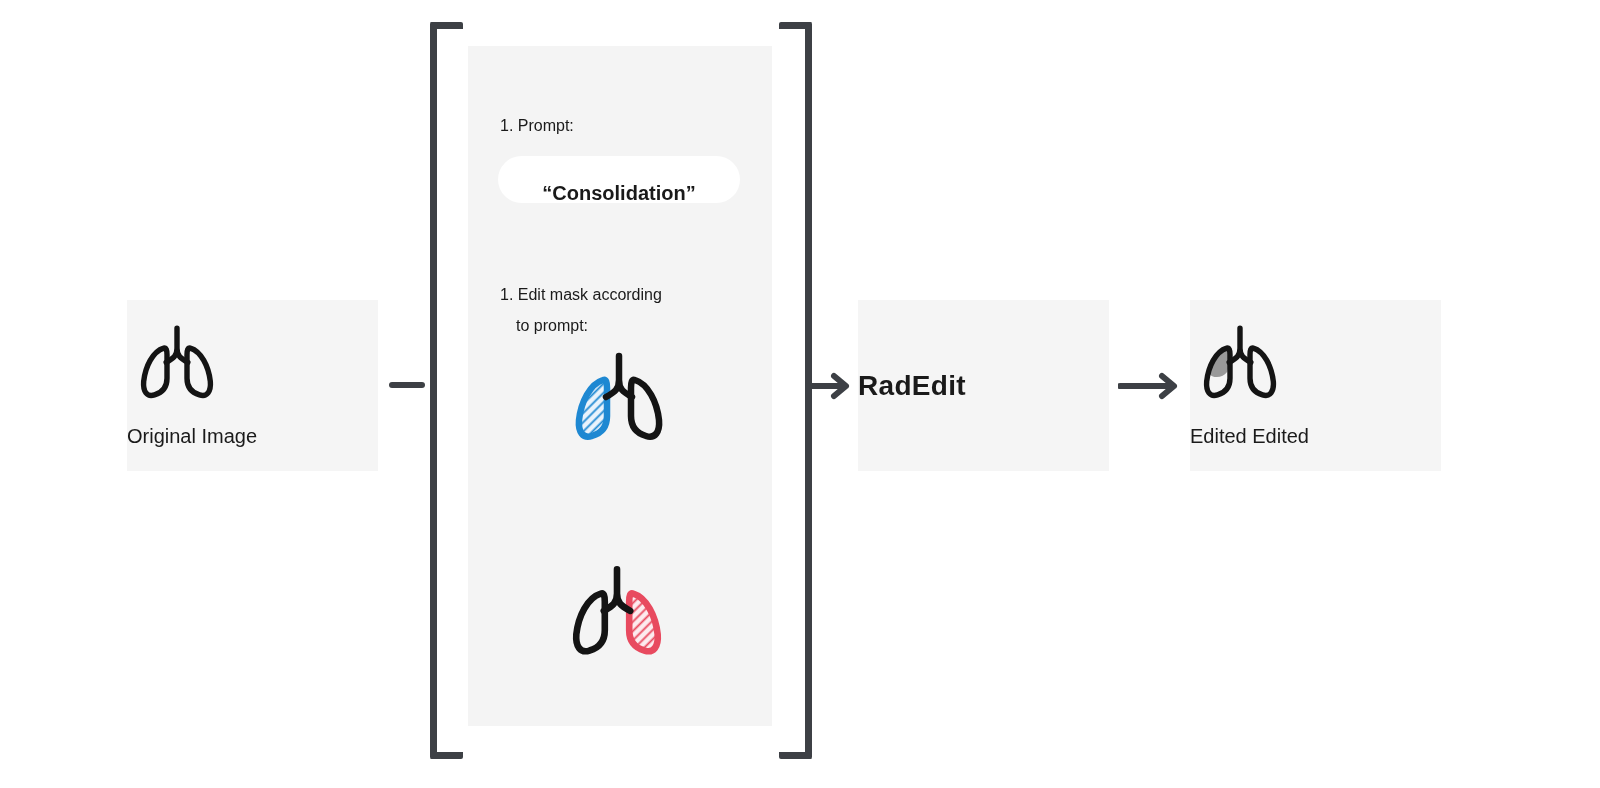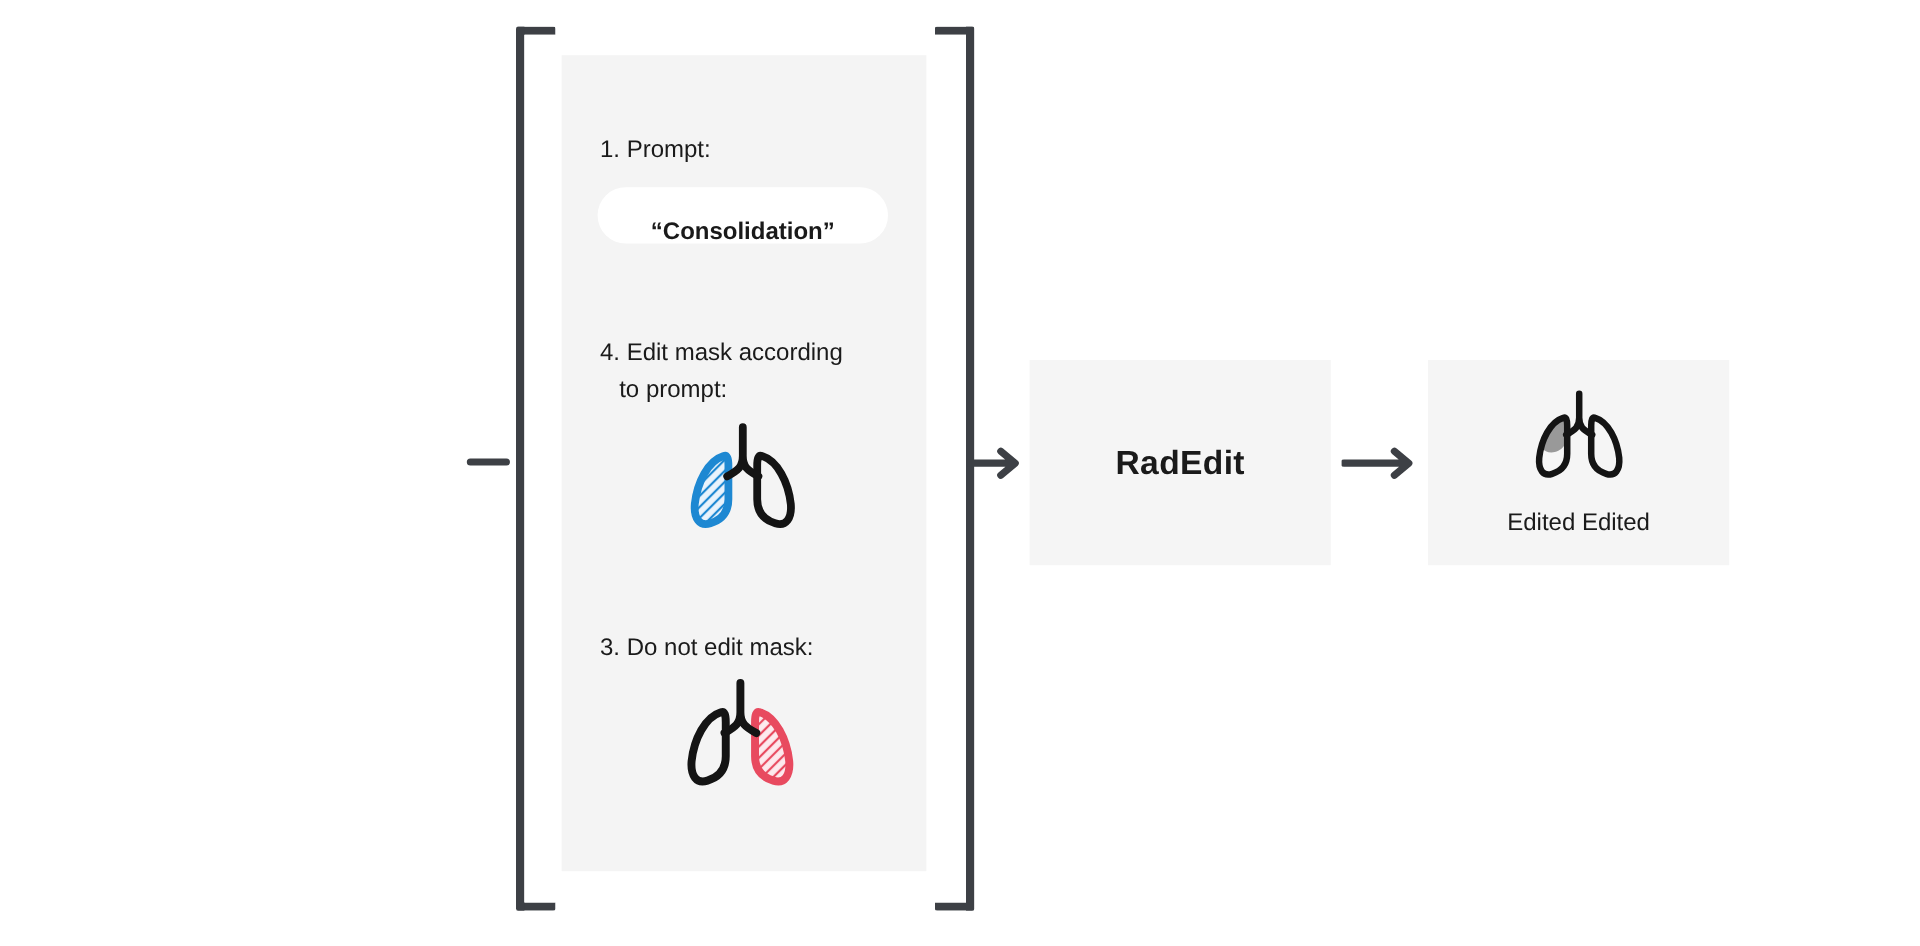--- a/index.html
+++ b/index.html
@@ -14,21 +14,20 @@
     background: var(--canvas-bg, #ffffff);
     overflow: hidden;
   }
 
   
   .node-box {
     position: absolute;
     background: var(--box-bg, #f5f5f5);
     display: flex;
     flex-direction: column;
-    align-items: center;
     justify-content: center;
     gap: 10px;
   }
   .node-box .label { font-size: 20px; color: var(--text, #1a1a1a); }
   #original-box { left: 127px; top: 300px; width: 251px; height: 171px; }
   #model-box    { left: 858px; top: 300px; width: 251px; height: 171px; }
   #model-box .model-label { font-size: 28px; font-weight: 700; letter-spacing: .3px; }
   #edited-box   { left: 1190px; top: 300px; width: 251px; height: 171px; }
 
   
@@ -55,21 +54,21 @@
   
   .panel {
     position: absolute;
     left: 468px; top: 46px;
     width: 304px; height: 680px;
     background: var(--panel-bg, #f4f4f4);
   }
   .step-label {
     position: absolute;
     left: 32px;
-    font-size: 20px;
+    font-size: 16px;
     line-height: 31px;
     color: var(--text, #1a1a1a);
   }
   #step1-label { top: 64px; }
   .pill {
     position: absolute;
     left: 30px; top: 110px;
     width: 242px; height: 47px;
     border-radius: 24px;
     background: var(--pill-bg, #ffffff);
@@ -139,45 +138,52 @@
     </pattern>
     <pattern id="hatchRed" width="6.5" height="6.5" patternUnits="userSpaceOnUse" patternTransform="rotate(45)">
       <rect width="6.5" height="6.5" class="tint-red"></rect>
       <line x1="3.25" y1="0" x2="3.25" y2="6.5" class="hatch-red-line"></line>
     </pattern>
   </defs>
 </svg>
 
 <div class="canvas">
 
+  <div class="node-box" id="original-box">
+    <svg viewBox="0 0 120 110" width="100" height="92">
+      <use href="#airwayPath" class="lung-stroke"></use>
+      <use href="#lungLeft" class="lung-stroke"></use>
+      <use href="#lungRight" class="lung-stroke"></use>
+    </svg>
+    <div class="label">Original Image</div>
+  </div>
 
   <div class="dash"></div>
 
   <div class="bracket bracket-left"></div>
   <div class="bracket bracket-right"></div>
 
   <div class="panel">
     <div class="step-label" id="step1-label">1. Prompt:</div>
 
     <div class="pill">
       <span class="pill-text">“Consolidation”</span>
     </div>
 
     <div class="step-label" id="step2-label">
-      <span>4. Edit mask according</span><br>
+      <span>1. Edit mask according</span><br>
       <span class="indent">to prompt:</span>
     </div>
 
     <svg class="icon-edit-mask" viewBox="0 0 120 110" width="120" height="110">
       <use href="#lungLeft" class="mask-blue"></use>
       <use href="#airwayPath" class="lung-stroke"></use>
       <use href="#lungRight" class="lung-stroke"></use>
     </svg>
 
-    <div class="step-label" id="step3-label">3. Do not edit mask:</div>
 
     <svg class="icon-keep-mask" viewBox="0 0 120 110" width="122" height="112">
       <use href="#lungRight" class="mask-red"></use>
       <use href="#airwayPath" class="lung-stroke"></use>
       <use href="#lungLeft" class="lung-stroke"></use>
     </svg>
   </div>
 
   <svg class="arrow" id="arrow1" width="48" height="30" viewBox="0 0 48 30">
     <path d="M2 15 H38 M28 5 L40 15 L28 25"></path>

